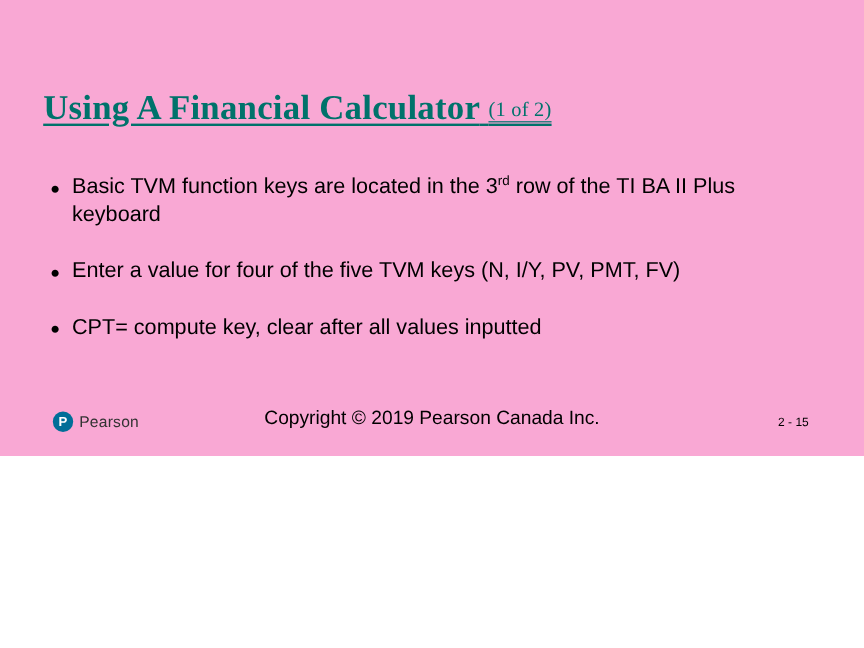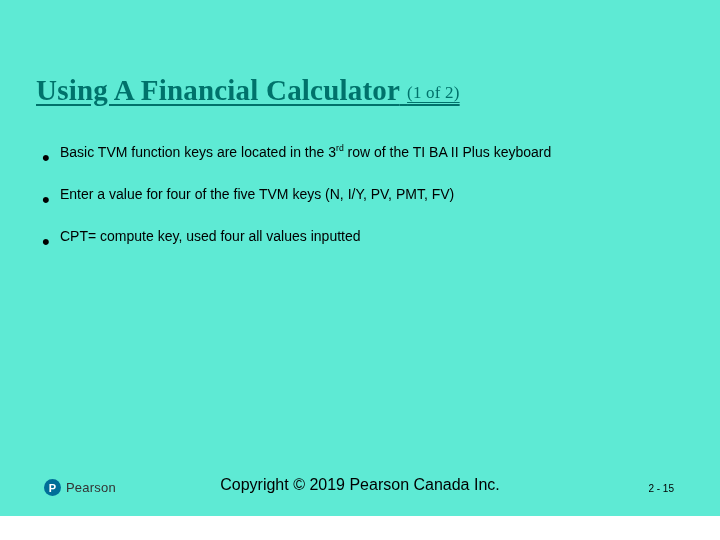--- a/index.html
+++ b/index.html
@@ -1,22 +1,22 @@
 <!DOCTYPE html>
 <html><head>
 <meta charset="utf-8">
 <style>
   * { margin: 0; padding: 0; box-sizing: border-box; }
   html, body { width: 720px; height: 540px; background: #fff; font-family: Arial, Helvetica, sans-serif; }
   .slide {
     width: 720px;
-    height: 516px;
+    height: 380px;
     position: relative;
     padding: 0;
-    background: #5eead4;
+    background: #f9a8d4;
   }
   .title {
     position: absolute;
     left: 36px;
     top: 74px;
     font-family: Georgia, "Times New Roman", serif;
     font-weight: bold;
     font-size: 29px;
     color: #00726b;
     text-decoration: underline;
@@ -33,21 +33,21 @@
     position: absolute;
     left: 42px;
     top: 144px;
     right: 42px;
     list-style: none;
     color: #000;
   }
   .bullets > li {
     position: relative;
     padding-left: 18px;
-    font-size: 14px;
+    font-size: 18px;
     line-height: 1.28;
     margin-bottom: 24px;
   }
   .bullets > li::before {
     content: "•";
     position: absolute;
     left: 0;
     top: 0;
     font-size: 22px;
   }
@@ -113,21 +113,21 @@
   </h1>
 
   <ul class="bullets">
     <li>
       <span>Basic TVM function keys are located in the 3</span><sup>rd</sup><span> row of the TI BA II Plus keyboard</span>
     </li>
     <li>
       <span>Enter a value for four of the five TVM keys (N, I/Y, PV, PMT, FV)</span><sup></sup><span></span>
     </li>
     <li>
-      <span>CPT= compute key, used four all values inputted</span><sup></sup><span></span>
+      <span>CPT= compute key, clear after all values inputted</span><sup></sup><span></span>
     </li>
   </ul>
 
   <div class="footer">
     <div class="logo">
       <div class="logo-badge">P</div>
       <div class="logo-text">Pearson</div>
     </div>
     <div class="copyright">Copyright © 2019 Pearson Canada Inc.</div>
     <div class="pagenum">2 - 15</div>

